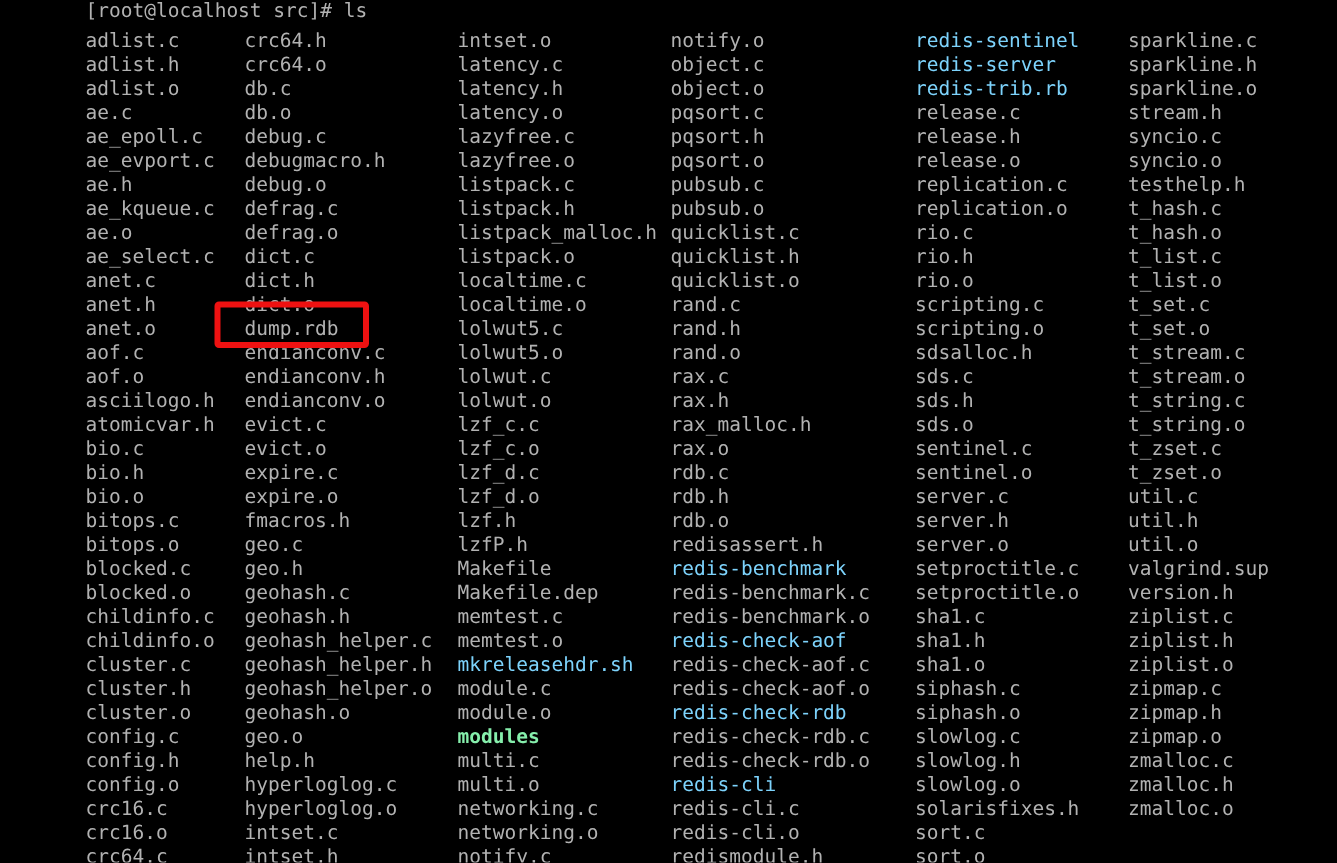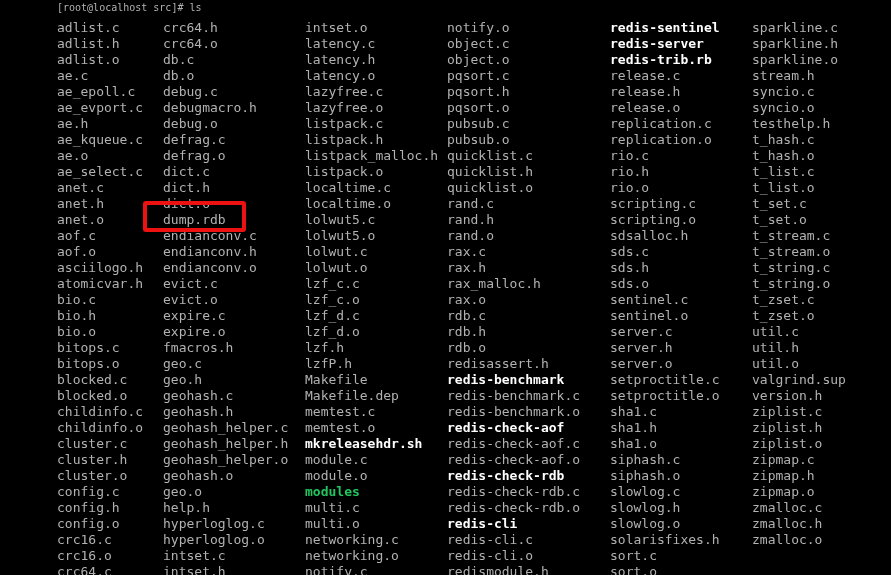--- a/index.html
+++ b/index.html
@@ -24,21 +24,21 @@
     line-height: 16px;
     overflow: hidden;
   }
   #prompt-line {
     position: absolute;
     left: 57px;
     top: 0px;
     height: 16px;
     white-space: pre;
     color: #b2b2b2;
-    font-size: 10px;
+    font-size: 13px;
     line-height: 16px;
   }
   #prompt-line .prompt-text { color: #b2b2b2; }
   #prompt-line .command-text { color: #b2b2b2; }
 
   .ls-grid {
     position: absolute;
     left: 0px;
     top: 16px;
     width: 891px;
@@ -49,22 +49,22 @@
     white-space: pre;
   }
   .ls-entry {
     display: block;
     height: 16px;
     line-height: 16px;
     font-size: 13px;
     white-space: pre;
   }
   .c-default { color: #b2b2b2; }
-  .c-exec    { color: #ffffff; font-weight: bold; }
-  .c-dir     { color: #22c55e; font-weight: bold; }
+  .c-exec    { color: #7dd3fc; font-weight: normal; }
+  .c-dir     { color: #86efac; font-weight: bold; }
 
   #annotation-box {
     position: absolute;
     box-sizing: border-box;
     border: 4px solid #ee1111;
     border-radius: 3px;
     pointer-events: none;
   }
 </style>
 </head>

